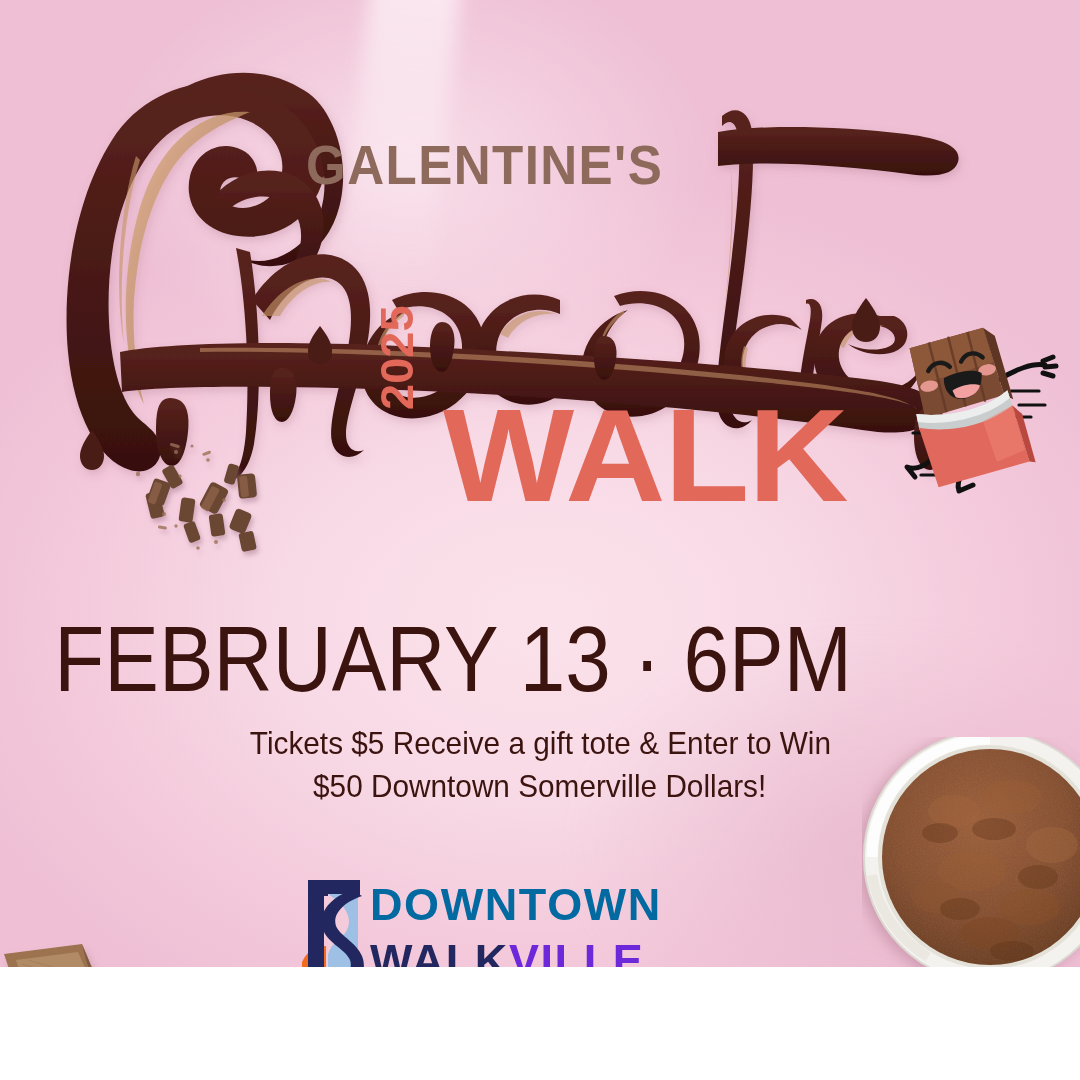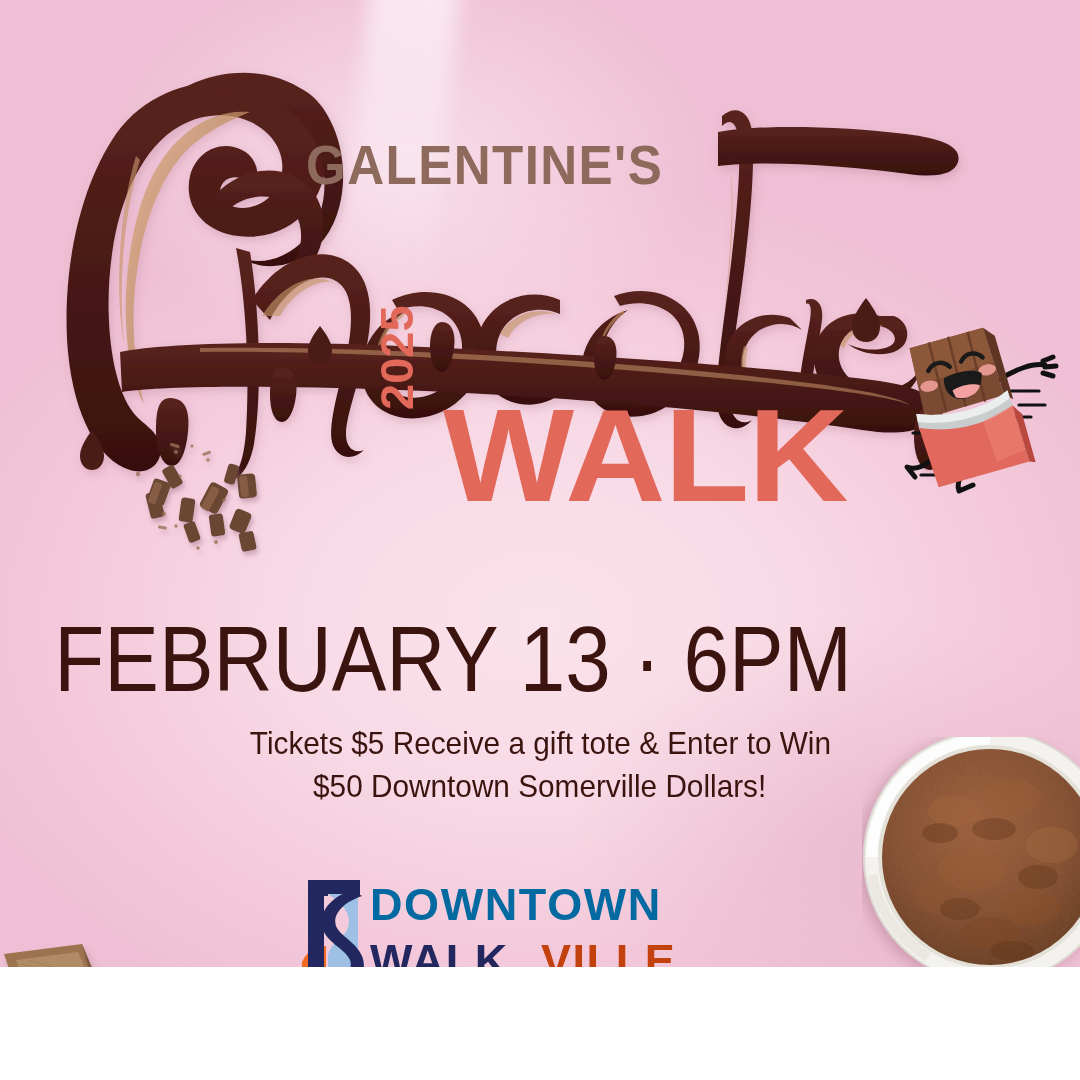--- a/index.html
+++ b/index.html
@@ -139,21 +139,21 @@
   .logo-row1, .logo-row2, .logo-row3 { white-space: nowrap; line-height: 1; }
   .logo-row1 {
     font-size: 45px; font-weight: 700; letter-spacing: 1.6px;
     color: #0369a1; padding-top: 6px;
   }
   .logo-row2 {
     font-size: 45px; font-weight: 700; letter-spacing: 1.6px;
     padding-top: 11px;
   }
   .logo-row2 .dark { color: #22285f; }
-  .logo-row2 .light { color: #c2410c; margin-left: 32px; }
+  .logo-row2 .light { color: #6d28d9; }
   .logo-row3 {
     font-size: 29px; font-weight: 400; letter-spacing: 13.5px;
     color: #22285f; padding-top: 13px; padding-left: 3px;
   }
 
   
   .deco { position: absolute; pointer-events: none; }
 
   #mascot { left: 893px; top: 325px; }
   #shavings { left: 120px; top: 430px; }

